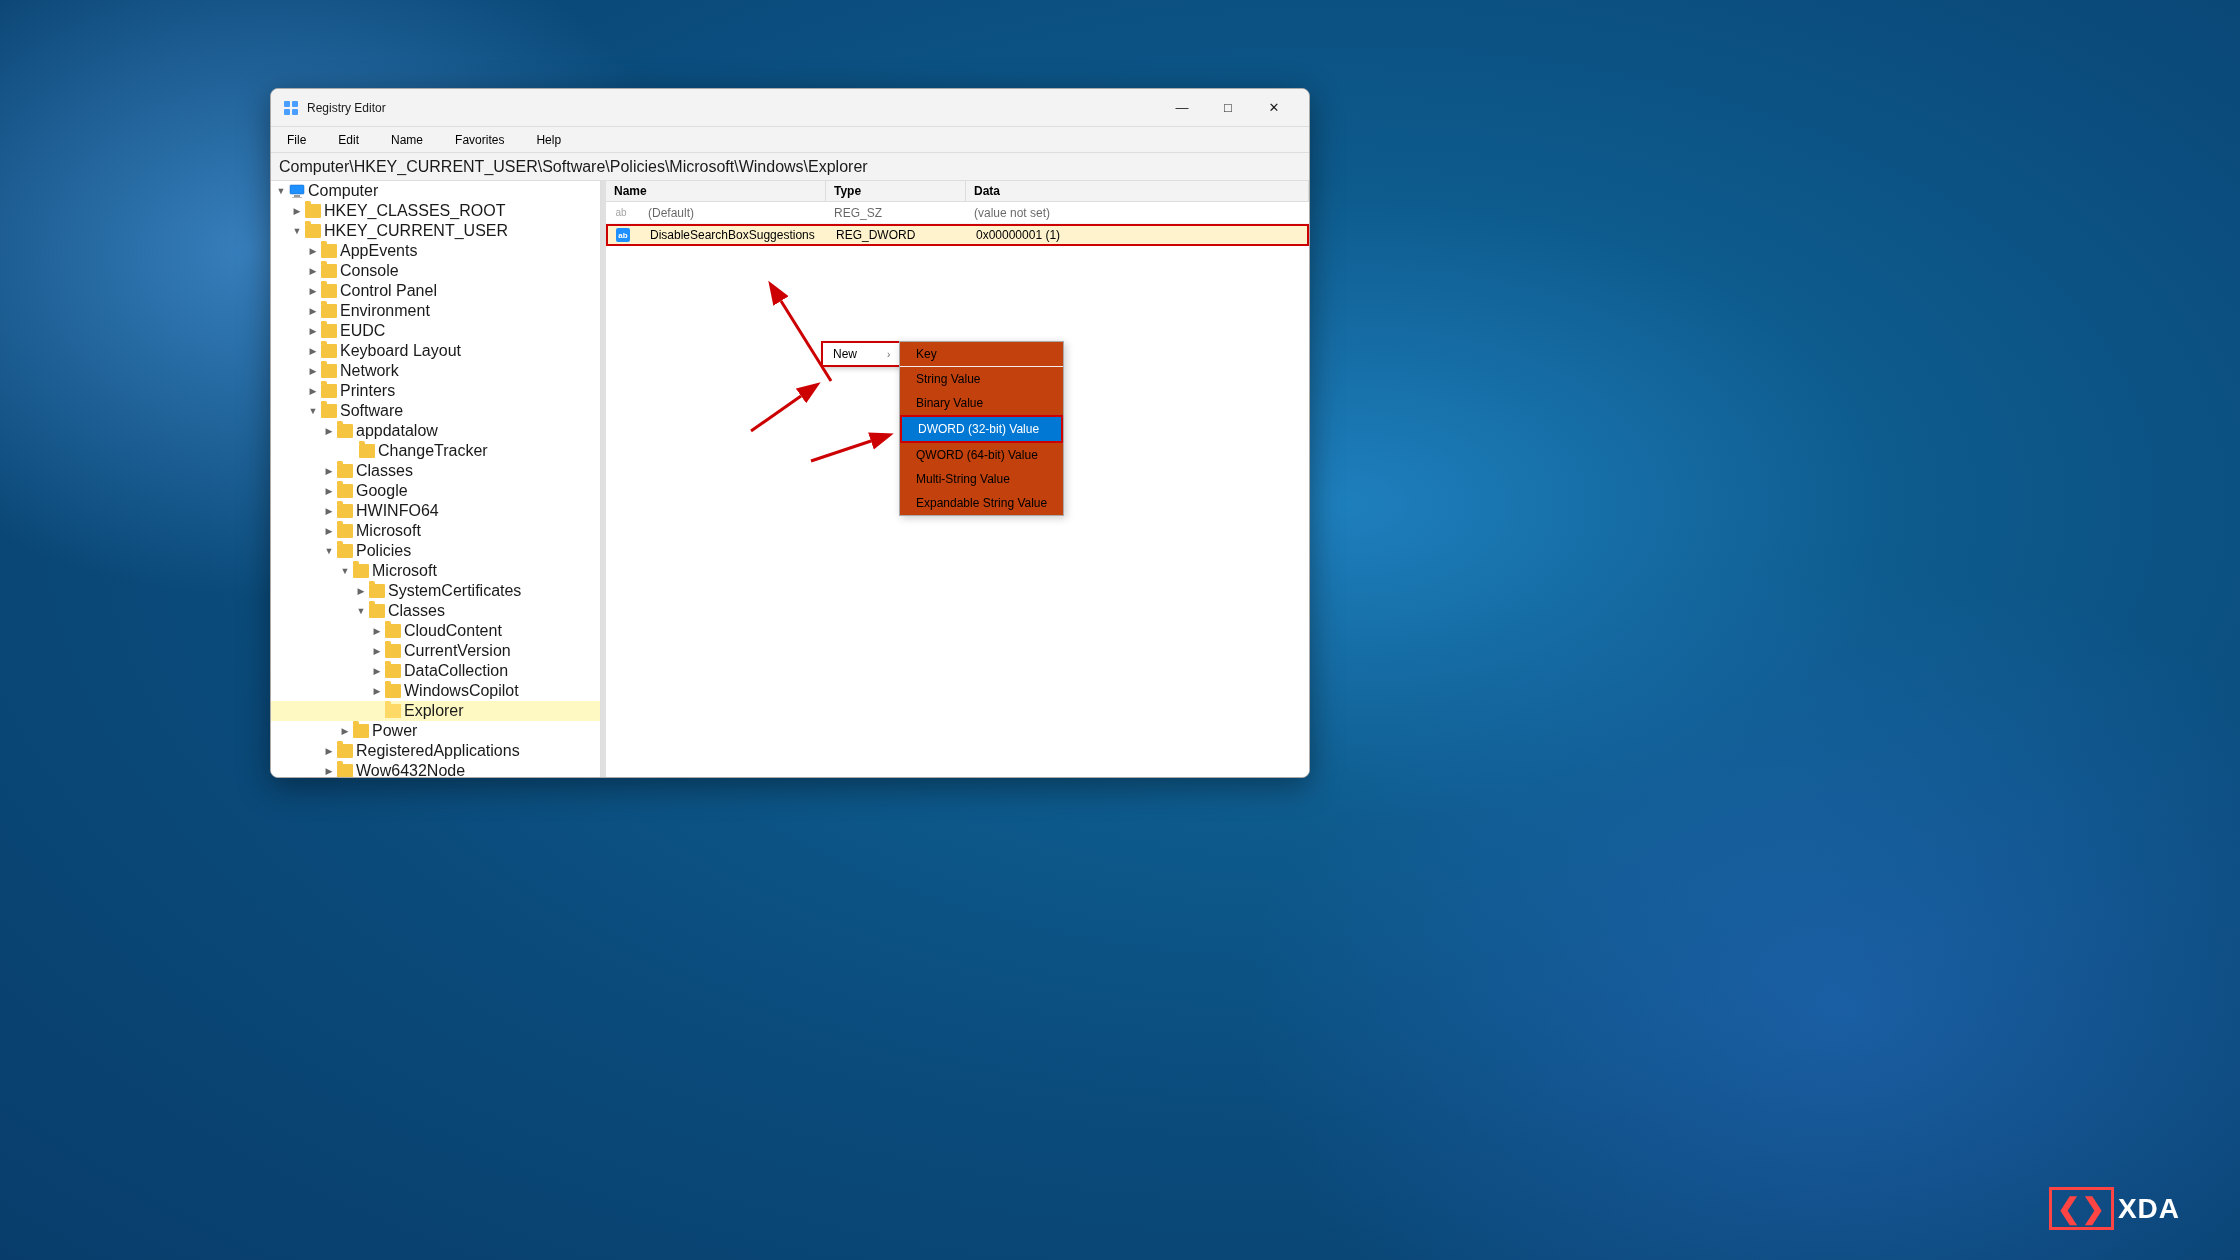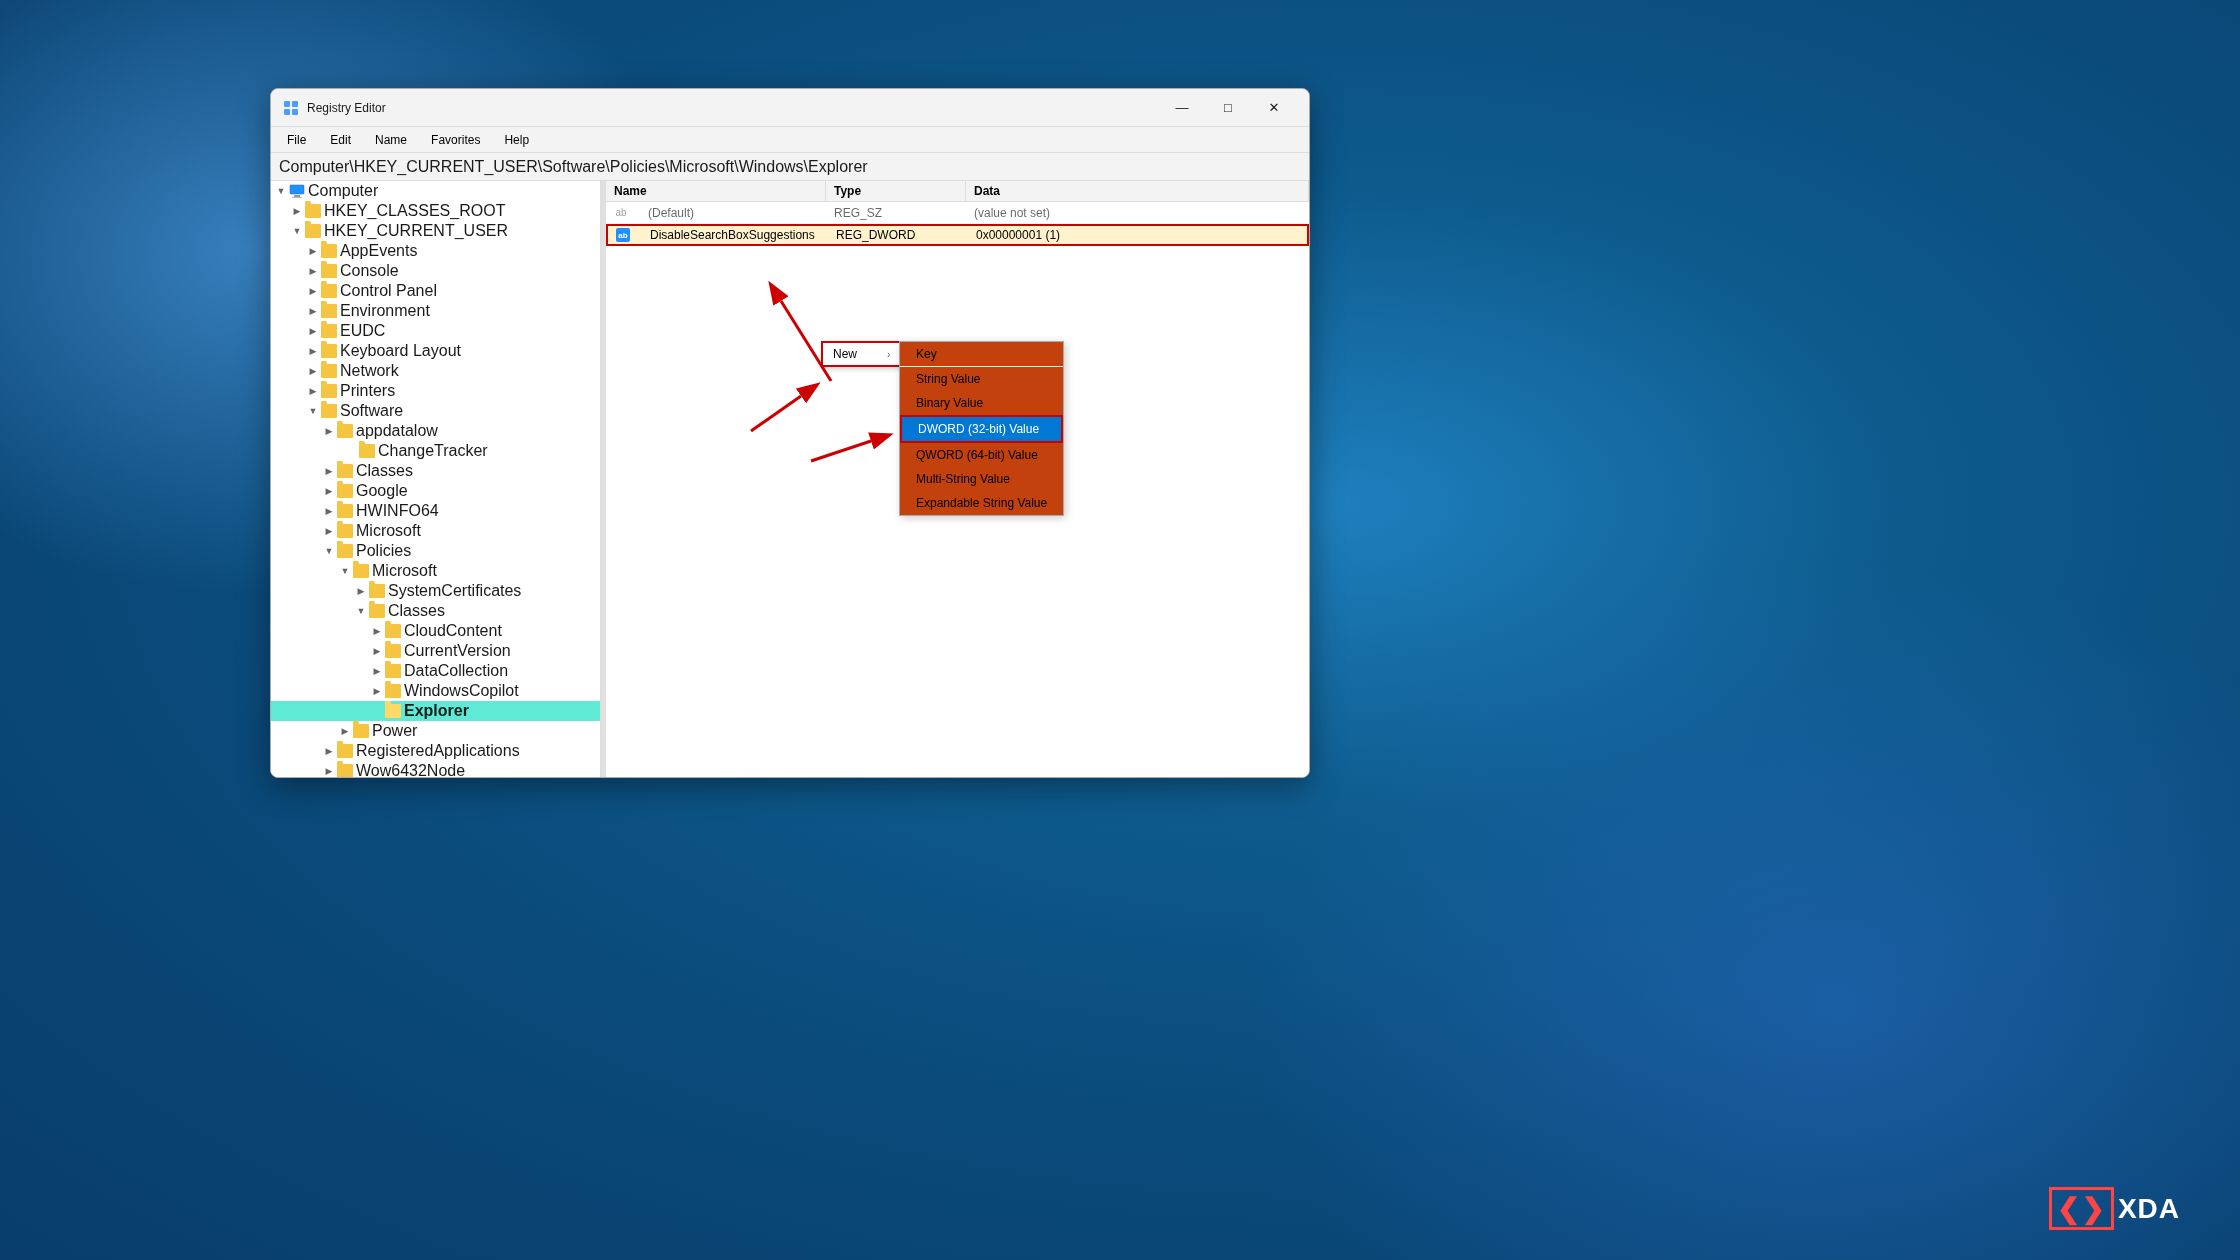--- a/index.html
+++ b/index.html
@@ -123,21 +123,21 @@
 
     
     .menubar {
       height: 26px;
       display: flex;
       align-items: center;
       padding: 0 8px;
       background: #f3f3f3;
       border-bottom: 1px solid #ddd;
       flex-shrink: 0;
-      gap: 8px;
+      gap: 16px;
     }
     .menu-item {
       padding: 2px 8px;
       font-size: 12px;
       cursor: pointer;
       border-radius: 3px;
     }
 
     
     .addressbar {
@@ -170,21 +170,21 @@
       font-size: 12px;
     }
     .tree-item {
       display: flex;
       align-items: center;
       height: 20px;
       cursor: pointer;
       white-space: nowrap;
       padding-right: 8px;
     }
-    .tree-item.selected { background: #5eead4; font-weight: bold; }
+    .tree-item.selected { background: #fef9c3; }
     .tree-expander {
       width: 16px;
       height: 20px;
       display: flex;
       align-items: center;
       justify-content: center;
       font-size: 9px;
       color: #666;
       flex-shrink: 0;
     }

